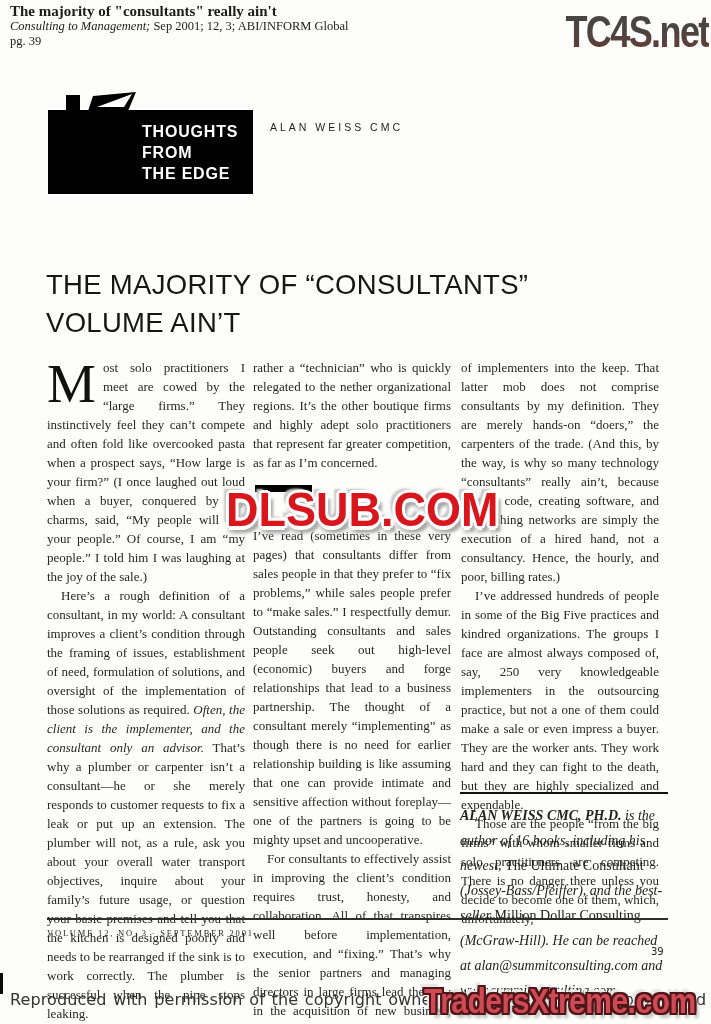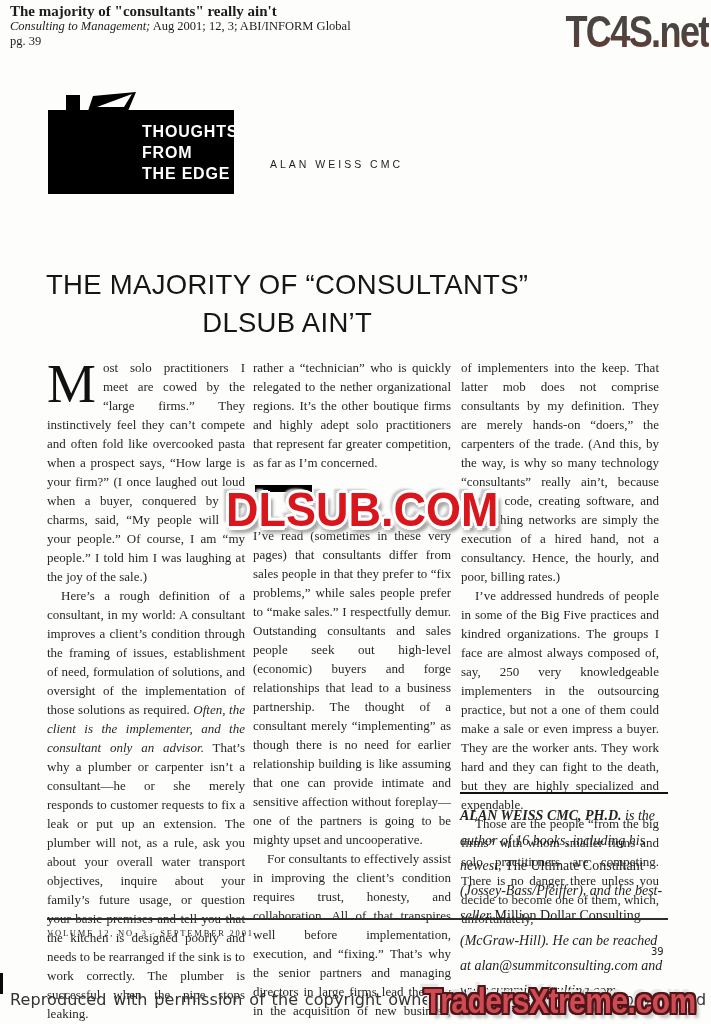--- a/index.html
+++ b/index.html
@@ -15,30 +15,30 @@
   .cite .p{font-size:12.5px;}
 
   
   .logo-top{position:absolute;top:6px;right:2px;font-family:"Liberation Sans",sans-serif;
     font-weight:bold;font-size:44px;letter-spacing:-2px;transform:scaleX(.82) scaleY(1.02);
     transform-origin:top right;
     background:linear-gradient(#4a4543 45%,#584039 70%,#6d372f 95%);
     -webkit-background-clip:text;background-clip:text;color:transparent;}
 
   
-  .mastbox{position:absolute;left:48px;top:110px;width:186px;height:84px;background:#000;}
+  .mastbox{position:absolute;left:48px;top:110px;width:205px;height:84px;background:#000;}
   .mastbox .txt{padding:11px 0 0 94px;font-family:"Liberation Sans",sans-serif;
     font-weight:bold;font-size:16px;line-height:21px;letter-spacing:.8px;color:#fff;}
   .mast-shape{position:absolute;left:64px;top:92px;}
   .byline{position:absolute;left:270px;top:121px;font-family:"Liberation Sans",sans-serif;
-    font-size:10.5px;letter-spacing:3px;color:#1e1e1e;margin-top:37px;}
+    font-size:10.5px;letter-spacing:3px;color:#1e1e1e;}
 
   
   .headline{position:absolute;left:46px;top:266px;font-family:"Liberation Sans",sans-serif;
-    font-weight:400;font-size:27.5px;line-height:38px;letter-spacing:.3px;color:#161616;text-align:center;}
+    font-weight:400;font-size:27.5px;line-height:38px;letter-spacing:.3px;color:#161616;}
 
   
   .col{position:absolute;top:358px;width:198px;font-size:13px;line-height:19px;
     text-align:justify;color:#272727;}
   .col p{margin:0;}
   .col p.ind{text-indent:14px;}
   #col1{left:47px;} #col2{left:253px;} #col3{left:461px;}
   .dropcap{float:left;font-size:55px;line-height:45px;padding:3px 7px 0 0;color:#111;}
   .it{font-style:italic;}
   .secbar{width:57px;height:7px;background:#000;margin:13px 0 34px 2px;}
@@ -78,21 +78,21 @@
       0 -2px 0 #4e1619,0 2px 0 #4e1619,-2px 0 0 #4e1619,2px 0 0 #4e1619,
       -4px -4px 0 #e8e8e8,4px 4px 3px #bbb;}
 </style>
 </head>
 <body>
 
 <div id="page">
 
   <div class="cite">
     <div class="t">The majority of "consultants" really ain't</div>
-    <div class="j"><span class="it">Consulting to Management;</span><span> Aug 2001; 12, 3; ABI/INFORM Global</span></div>
+    <div class="j"><span class="it">Consulting to Management;</span><span> Sep 2001; 12, 3; ABI/INFORM Global</span></div>
     <div class="p">pg. 39</div>
   </div>
 
   <div class="logo-top">TC4S.net</div>
 
   <svg class="mast-shape" width="74" height="19" viewBox="0 0 74 19">
     <rect x="2" y="3" width="14" height="16" fill="#000"></rect>
     <polygon points="24,19 29,4 72,0 64,19" fill="#000"></polygon>
     <polygon points="33,15 68,2 60,15" fill="#fff"></polygon>
   </svg>
@@ -100,21 +100,21 @@
     <div class="txt">
       <div>THOUGHTS</div>
       <div>FROM</div>
       <div>THE EDGE</div>
     </div>
   </div>
   <div class="byline">ALAN WEISS CMC</div>
 
   <div class="headline">
     <div>THE MAJORITY OF “CONSULTANTS”</div>
-    <div>DLSUB AIN’T</div>
+    <div>VOLUME AIN’T</div>
   </div>
 
   <div class="col" id="col1">
     <p><span class="dropcap">M</span><span>ost solo practitioners I meet are cowed by the “large firms.” They instinctively feel they can’t compete and often fold like overcooked pasta when a prospect says, “How large is your firm?” (I once laughed out loud when a buyer, conquered by my charms, said, “My people will call your people.” Of course, I am “my people.” I told him I was laughing at the joy of the sale.)</span></p>
     <p class="ind"><span>Here’s a rough definition of a consultant, in my world: A consultant improves a client’s condition through the framing of issues, establishment of need, formulation of solutions, and oversight of the implementation of those solutions as required. </span><span class="it">Often, the client is the implementer, and the consultant only an advisor.</span><span> That’s why a plumber or carpenter isn’t a consultant—he or she merely responds to customer requests to fix a leak or put up an extension. The plumber will not, as a rule, ask you about your overall water transport objectives, inquire about your family’s future usage, or question your basic premises and tell you that the kitchen is designed poorly and needs to be rearranged if the sink is to work correctly. The plumber is successful when the pipe stops leaking.</span></p>
     <p class="ind">I’ve never feared competition from a large firm in my professional career. I’m seldom up against a partner from a large firm with skills that match mine, but</p>
   </div>
 
   <div class="col" id="col2">
     <p>rather a “technician” who is quickly relegated to the nether organizational regions. It’s the other boutique firms and highly adept solo practitioners that represent far greater competition, as far as I’m concerned.</p>

